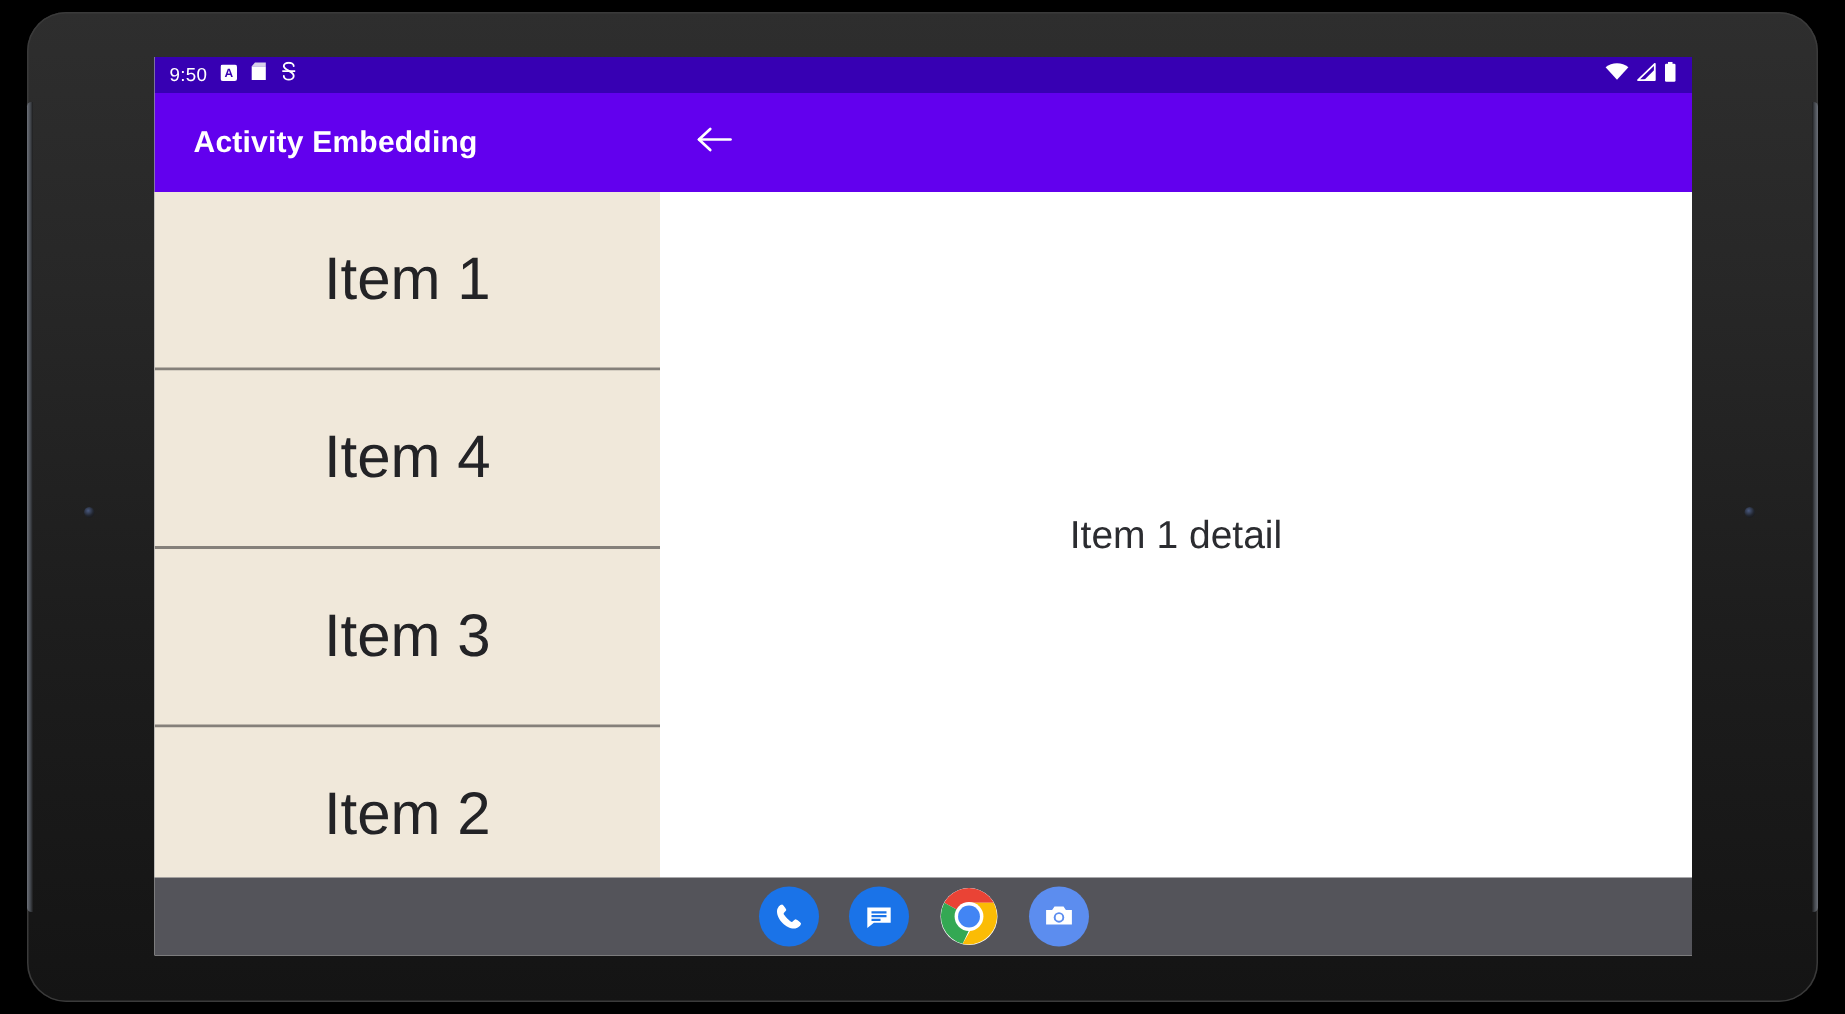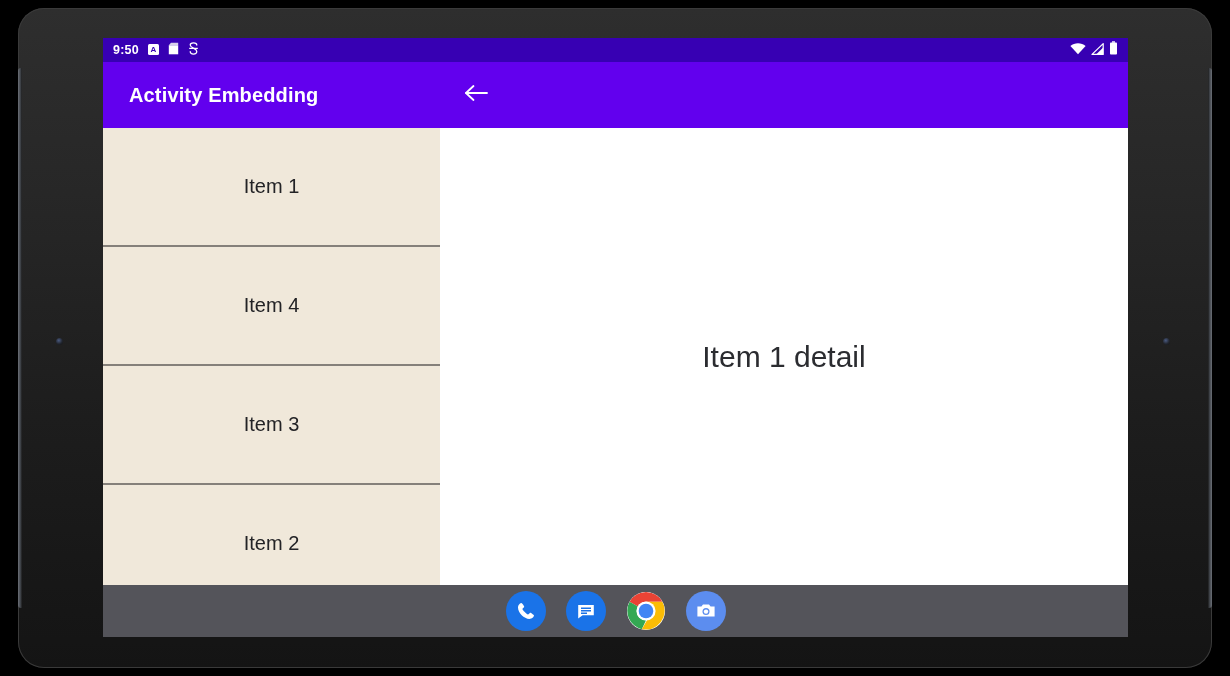--- a/index.html
+++ b/index.html
@@ -76,21 +76,21 @@
     box-sizing: border-box;
     color: #ffffff;
   }
   #status-left {
     display: flex;
     align-items: center;
     gap: 9px;
   }
   #status-clock {
     font-size: 12.5px;
-    font-weight: bold;
+    font-weight: normal;
     letter-spacing: 0.2px;
     color: #ffffff;
   }
   #status-right {
     margin-left: auto;
     display: flex;
     align-items: center;
     gap: 5px;
   }
   .sb-icon { display: block; }
@@ -136,31 +136,31 @@
   }
   .list-item {
     height: 119px;
     display: flex;
     align-items: center;
     justify-content: center;
     background: #F0E8DA;
     border-bottom: 2px solid #85807a;
     box-sizing: border-box;
     color: #232326;
-    font-size: 20px;
+    font-size: 40px;
   }
   #detail-pane {
     flex: 1;
     background: #ffffff;
     display: flex;
     align-items: center;
     justify-content: center;
   }
   #detail-text {
-    font-size: 30px;
+    font-size: 26px;
     color: #2b2c30;
   }
 
   
   #taskbar {
     position: relative;
     height: 52px;
     background: #54545A;
     display: flex;
     align-items: center;

